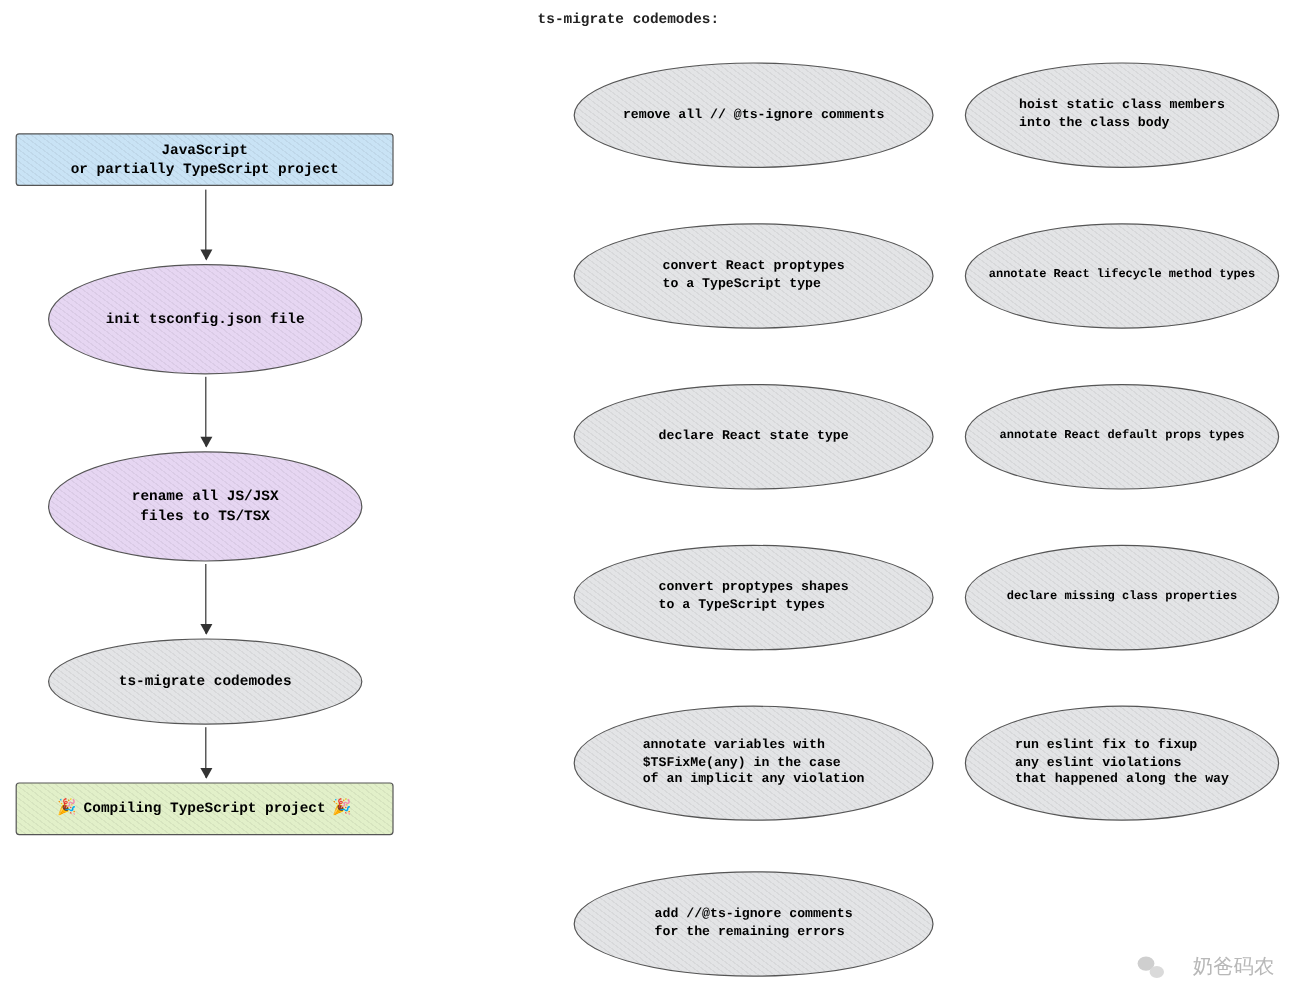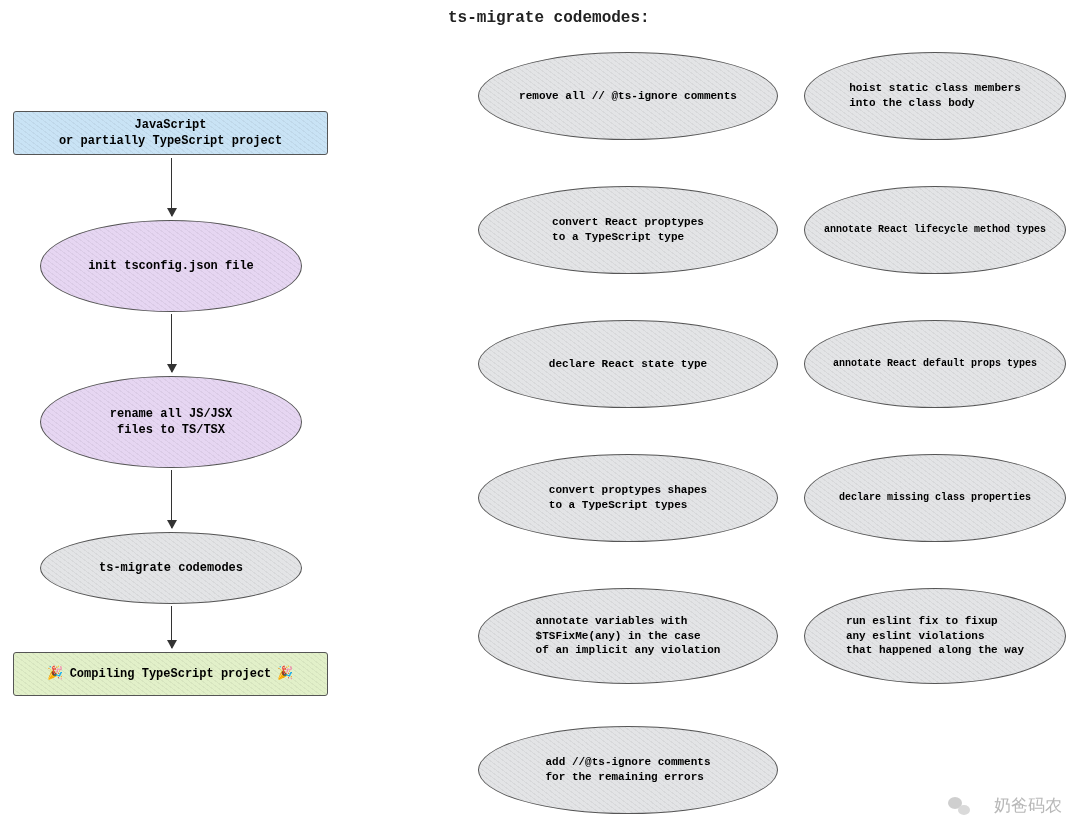--- a/index.html
+++ b/index.html
@@ -7,21 +7,21 @@
     padding: 0;
     width: 1080px;
     height: 831px;
     background: #ffffff;
     font-family: "Courier New", monospace;
     position: relative;
     overflow: hidden;
   }
   .heading {
     position: absolute;
-    font-size: 16px;
+    font-size: 12px;
     font-family: "Courier New", monospace;
     font-weight: bold;
     color: #222;
   }
   .box {
     position: absolute;
     border: 1.5px solid #555;
     border-radius: 3px;
     display: flex;
     align-items: center;

